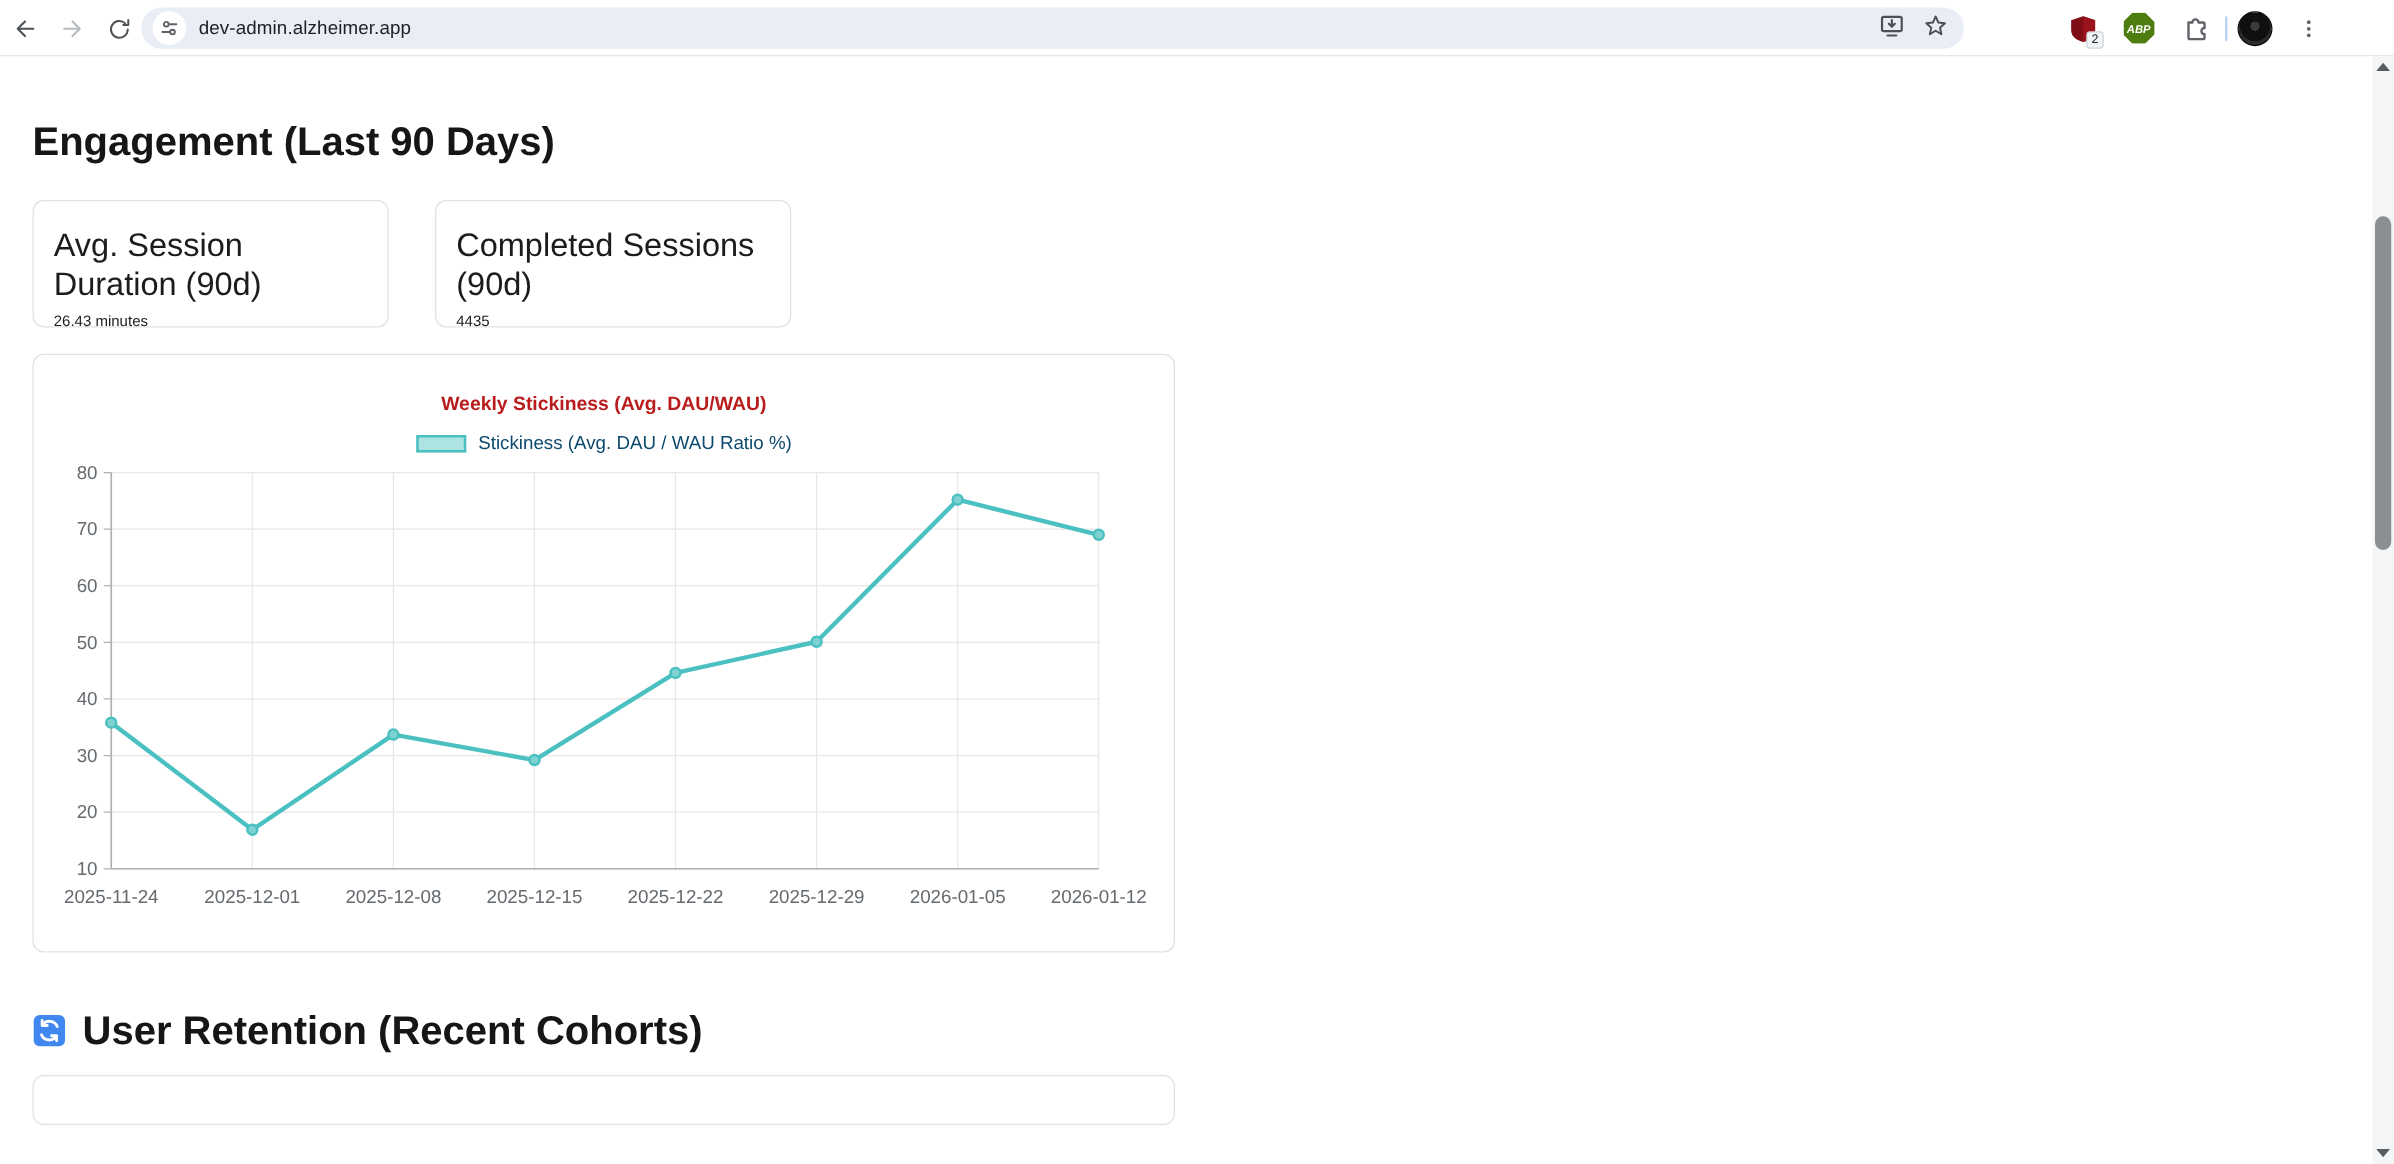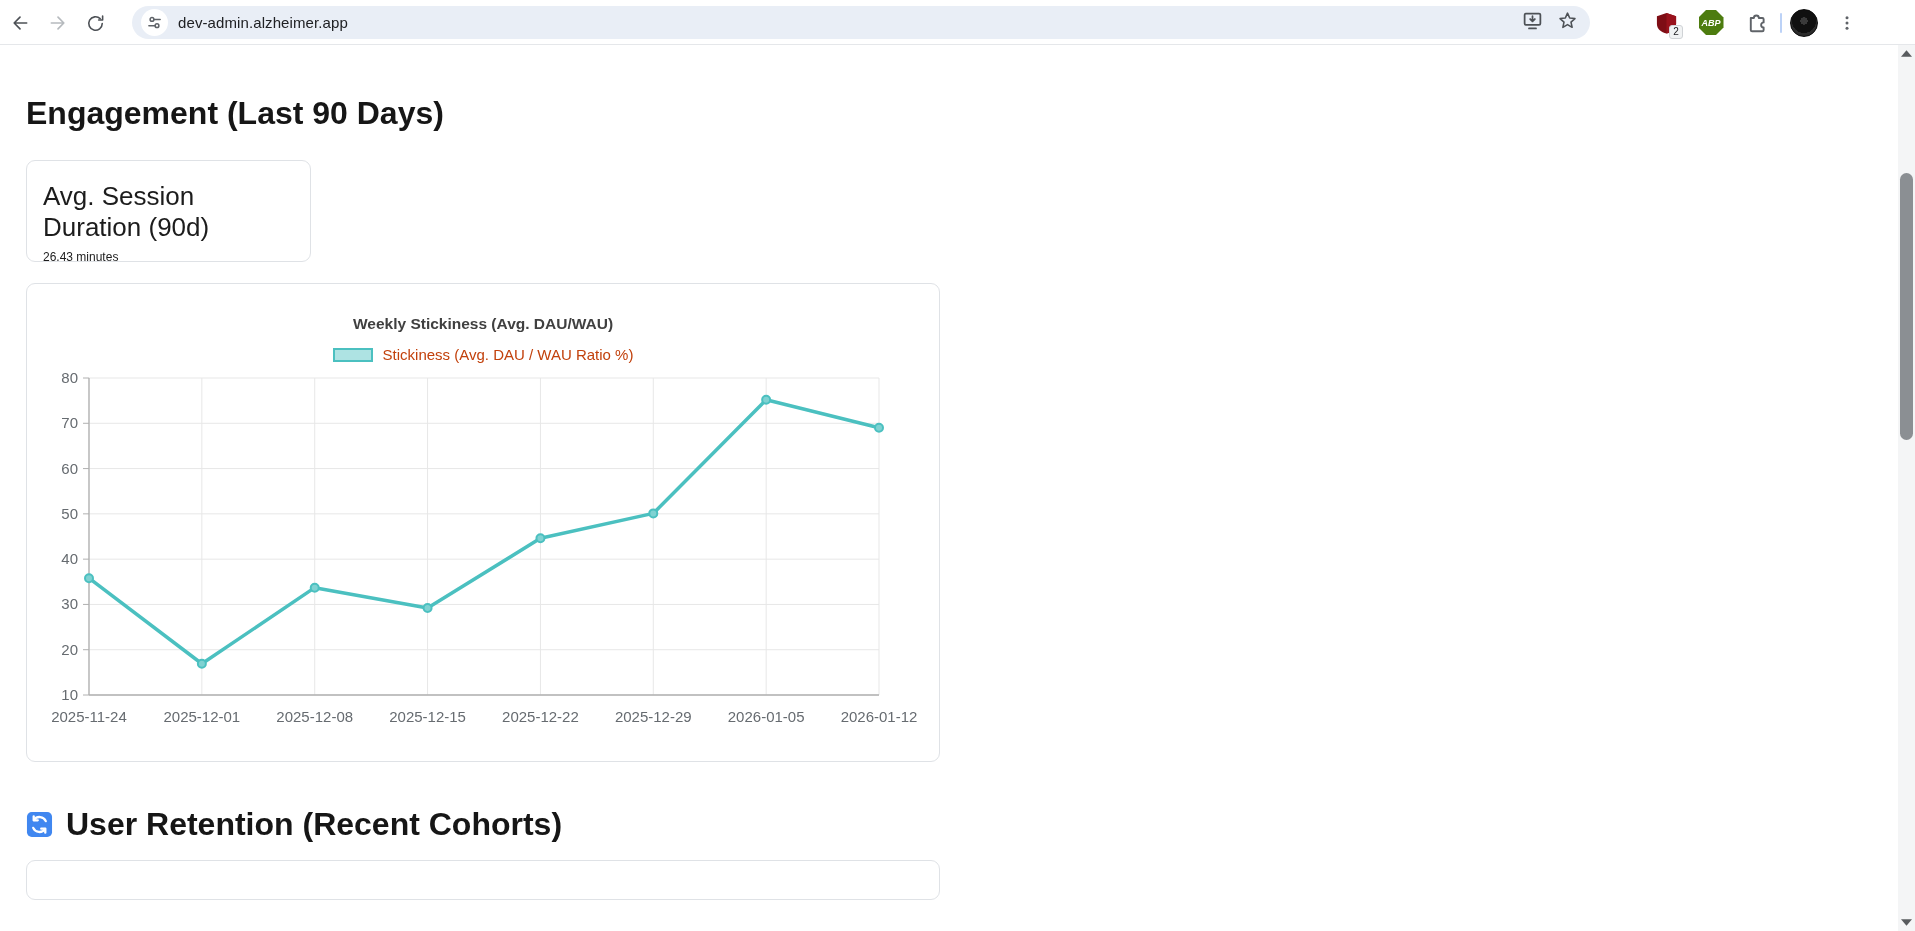--- a/index.html
+++ b/index.html
@@ -4,21 +4,21 @@
 <style>
   * { margin:0; padding:0; box-sizing:border-box; }
   html,body { width:1915px; height:931px; overflow:hidden; background:#fff;
               font-family:"Liberation Sans","DejaVu Sans",sans-serif; }
 
   
   .toolbar { position:relative; width:1915px; height:45px; background:#ffffff;
              border-bottom:1px solid #e5e7ea; }
   .nav-btn { position:absolute; top:8px; width:30px; height:30px; border-radius:50%;
              display:flex; align-items:center; justify-content:center; }
-  .omnibox { position:absolute; left:132px; top:6px; width:1458px; height:33px;
+  .omnibox { position:absolute; left:113px; top:6px; width:1458px; height:33px;
              background:#e9eef6; border-radius:17px; display:flex; align-items:center; }
   .tune-chip { width:27px; height:27px; border-radius:50%; background:#ffffff;
                margin-left:9px; display:flex; align-items:center; justify-content:center; }
   .url-text { margin-left:10px; font-size:15px; color:#202124; letter-spacing:.1px; }
   .omni-right { position:absolute; right:12px; top:0; height:33px; display:flex;
                 align-items:center; gap:14px; }
   .ext-area { position:absolute; top:0; height:45px; right:0; width:270px;
               display:flex; align-items:center; }
   .ext-icon { position:relative; width:30px; height:30px; display:flex;
               align-items:center; justify-content:center; }
@@ -49,26 +49,26 @@
   #h-engagement { padding-top:50px; }
   .cards { display:flex; gap:37px; margin-top:28px; }
   .card { width:285px; height:102px; background:#fff; border:1px solid #dfe2e6;
           border-radius:9px; padding:20px 16px 0 16px; }
   .card .lbl { font-size:26px; color:#1c1c1c; }
   .card .val { font-size:12px; color:#1c1c1c; margin-top:7px; }
   #h-stickiness { margin-top:44px; }
   .chart-card { position:relative; width:914px; height:479px; margin-top:21px;
                 background:#fff; border:1px solid #dfe2e6; border-radius:9px; }
   .chart-title { text-align:center; margin-top:31px; font-size:15.5px; font-weight:bold;
-                 color:#404040; }
+                 color:#b91c1c; }
   .chart-legend { display:flex; align-items:center; justify-content:center; gap:10px;
                   margin-top:13px; }
   .legend-swatch { width:40px; height:14px; background:rgba(75,192,192,0.45);
                    border:2.5px solid #4bc0c0; }
-  .legend-label { font-size:15px; color:#c2410c; }
+  .legend-label { font-size:15px; color:#0c4a6e; }
   #h-retention { margin-top:44px; }
   .bottom-card { width:914px; height:40px; margin-top:17px; background:#fff;
                  border:1px solid #dfe2e6; border-radius:9px; }
   .emoji-ic { width:27px; height:27px; flex:0 0 auto; }
 </style>
 </head>
 <body>
 
 <div class="toolbar">
   <div class="nav-btn" style="left:5px">
@@ -147,20 +147,24 @@
 <div class="content">
 
   <div id="h-engagement" class="h-section">
     <span>Engagement (Last 90 Days)</span>
   </div>
 
   <div class="cards">
     <div class="card">
       <div class="lbl">Avg. Session Duration (90d)</div>
       <div class="val">26.43 minutes</div>
+    </div>
+    <div class="card">
+      <div class="lbl">Completed Sessions (90d)</div>
+      <div class="val">4435</div>
     </div>
   </div>
 
 
   <div class="chart-card">
     <div class="chart-title">Weekly Stickiness (Avg. DAU/WAU)</div>
     <div class="chart-legend">
       <span class="legend-swatch"></span>
       <span class="legend-label">Stickiness (Avg. DAU / WAU Ratio %)</span>
     </div>

